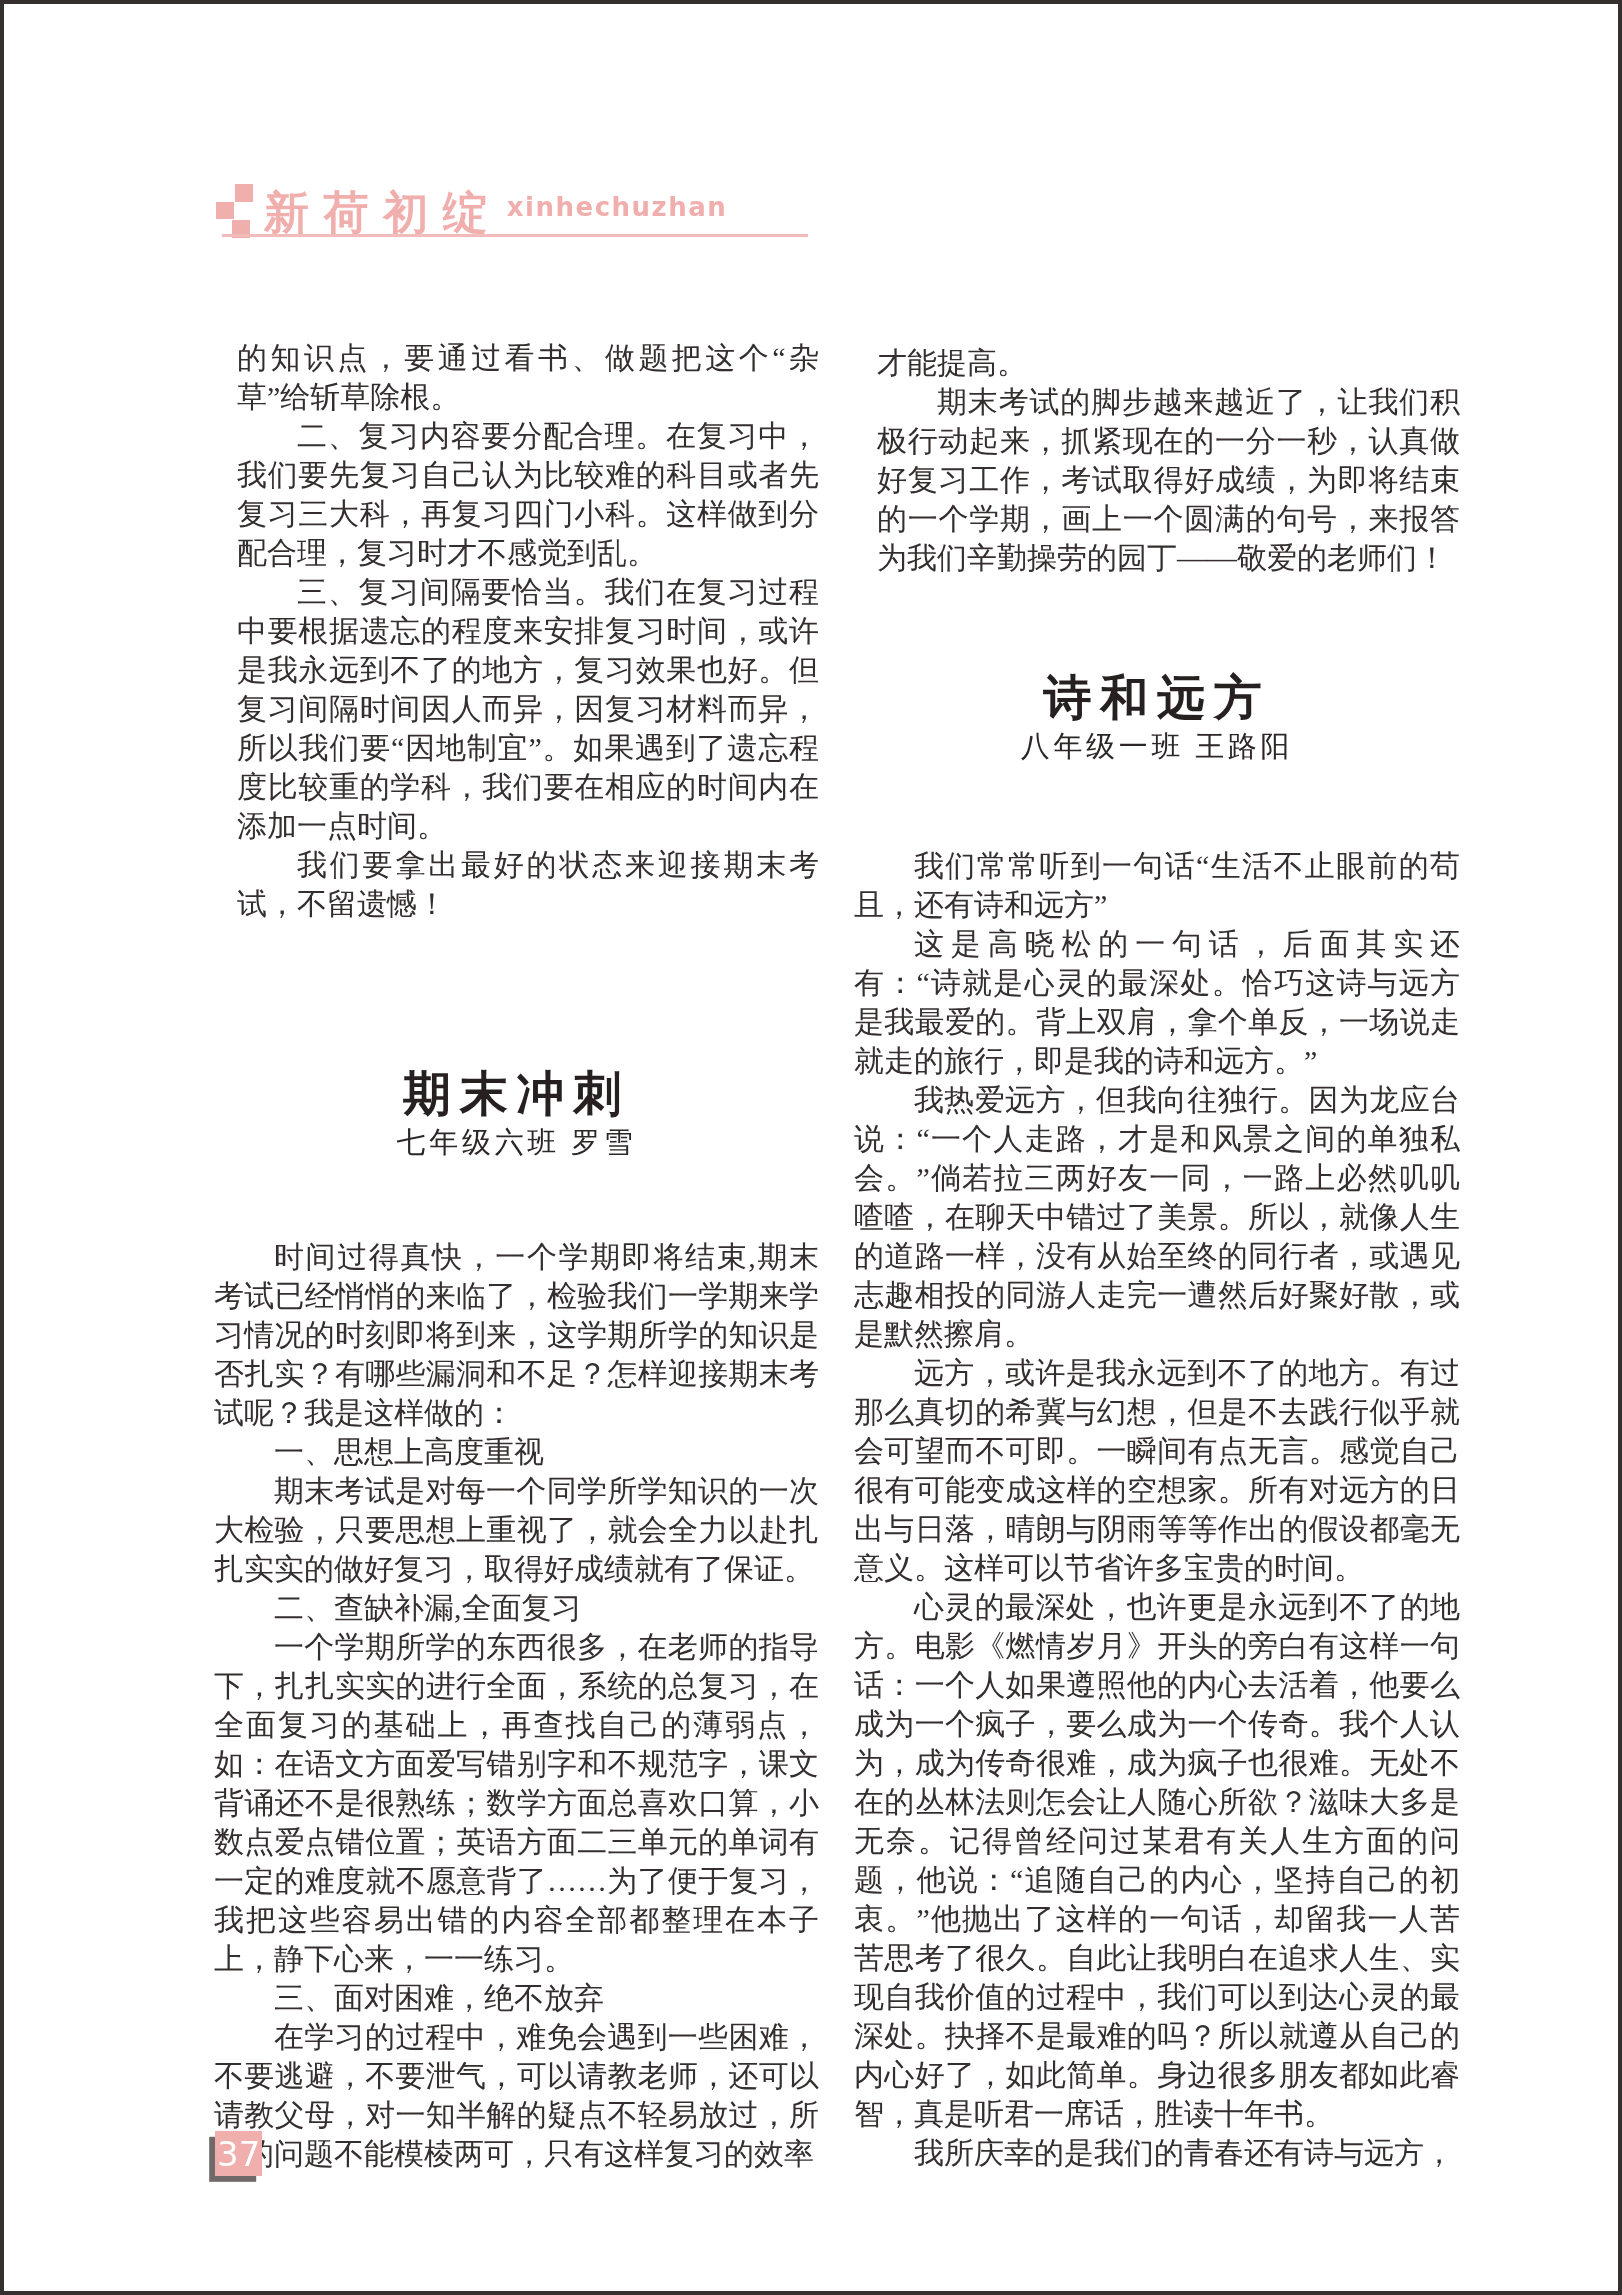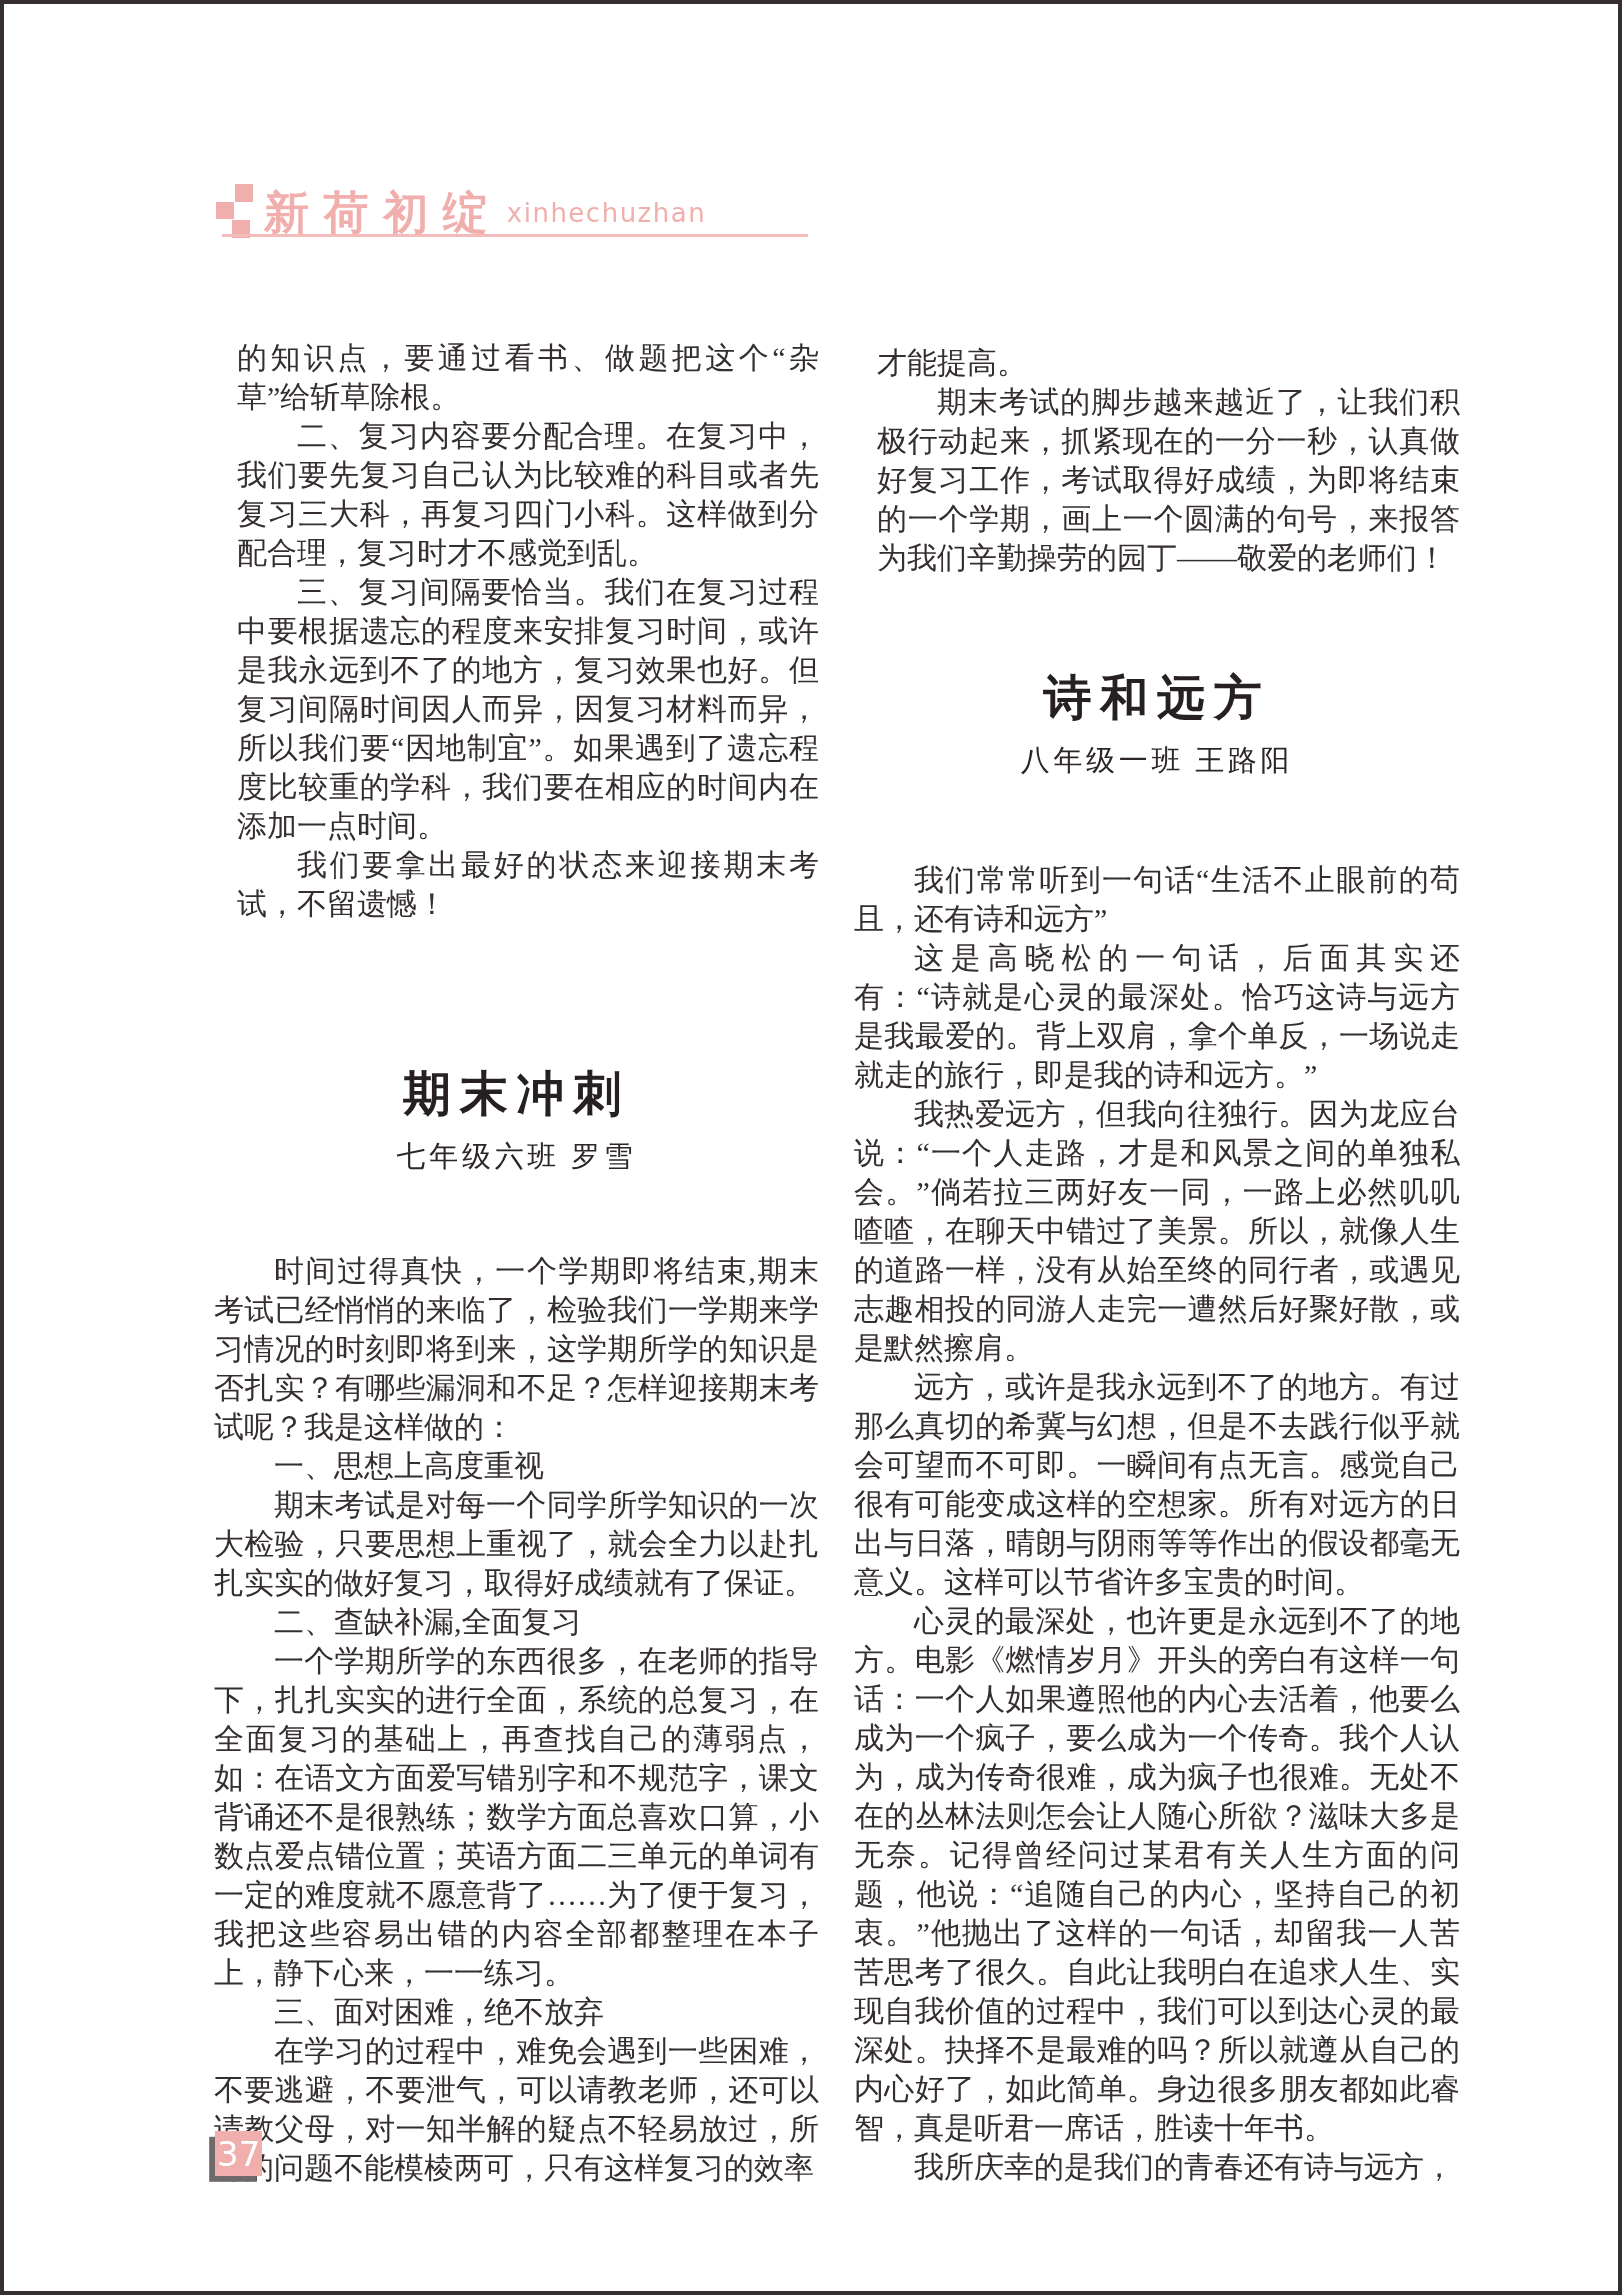--- a/index.html
+++ b/index.html
@@ -18,41 +18,41 @@
   .logo-mark .sq{position:absolute; width:17.5px; height:17.5px; background:var(--accent);}
   .logo-mark .sq1{left:19px; top:0;}
   .logo-mark .sq2{left:0;  top:17.5px;}
   .logo-mark .sq3{left:16px; top:36px;}
   .brand-cn{
     margin-left:13px; font-family:"DejaVu Sans","Liberation Sans",sans-serif;
     font-weight:bold; font-size:45px; line-height:48px; letter-spacing:14.6px;
     color:var(--accent); white-space:nowrap;
   }
   .brand-py{
-    margin-left:4.4px; padding-bottom:9px; font-family:"DejaVu Sans","Liberation Sans",sans-serif;
-    font-size:26px; line-height:29px; color:var(--accent); letter-spacing:1.5px; white-space:nowrap;
+    margin-left:4.4px; padding-bottom:15px; font-family:"DejaVu Sans","Liberation Sans",sans-serif;
+    font-size:26px; line-height:29px; color:var(--accent); letter-spacing:1.5px; white-space:nowrap;font-weight:bold;
   }
   .brand-underline{position:absolute; left:218px; top:230px; width:586px; height:2.9px; background:var(--accent-light);}
   
   .col{position:absolute; top:257px;}
   .col-left{left:210px;  width:605px;}
   .col-right{left:850px; width:606px;}
   .para{
     margin:0; font-size:30px; line-height:39px; text-align:justify;
     color:var(--ink); word-break:break-all;
   }
   .para.indent{text-indent:2em;}
   .article-title{
     margin:0; text-align:center; font-size:48px; line-height:55px;
     font-weight:bold; letter-spacing:8.8px; color:#262020; white-space:nowrap;
   }
   .col-left  .article-title{margin-top:143px;}
   .col-right .article-title{margin-top:93px;text-align:center;}
   .article-byline{
-    margin-top:18px; text-align:center; font-size:29px; line-height:35px;
+    margin-top:4px; text-align:center; font-size:29px; line-height:35px;
     letter-spacing:3.7px; color:#2c2626; white-space:nowrap;
   }
   .col-left  .article-body{margin-top:77px;}
   .col-right .article-body{margin-top:82px;}
   .cont-block{margin-top:0;margin-left:23px;}
   
   .page-num{
     position:absolute; left:211px; top:2094px; width:47px; height:45px;
     background:var(--accent); color:var(--badge-text);
     font-family:"DejaVu Sans","Liberation Sans",sans-serif; font-size:34px;

